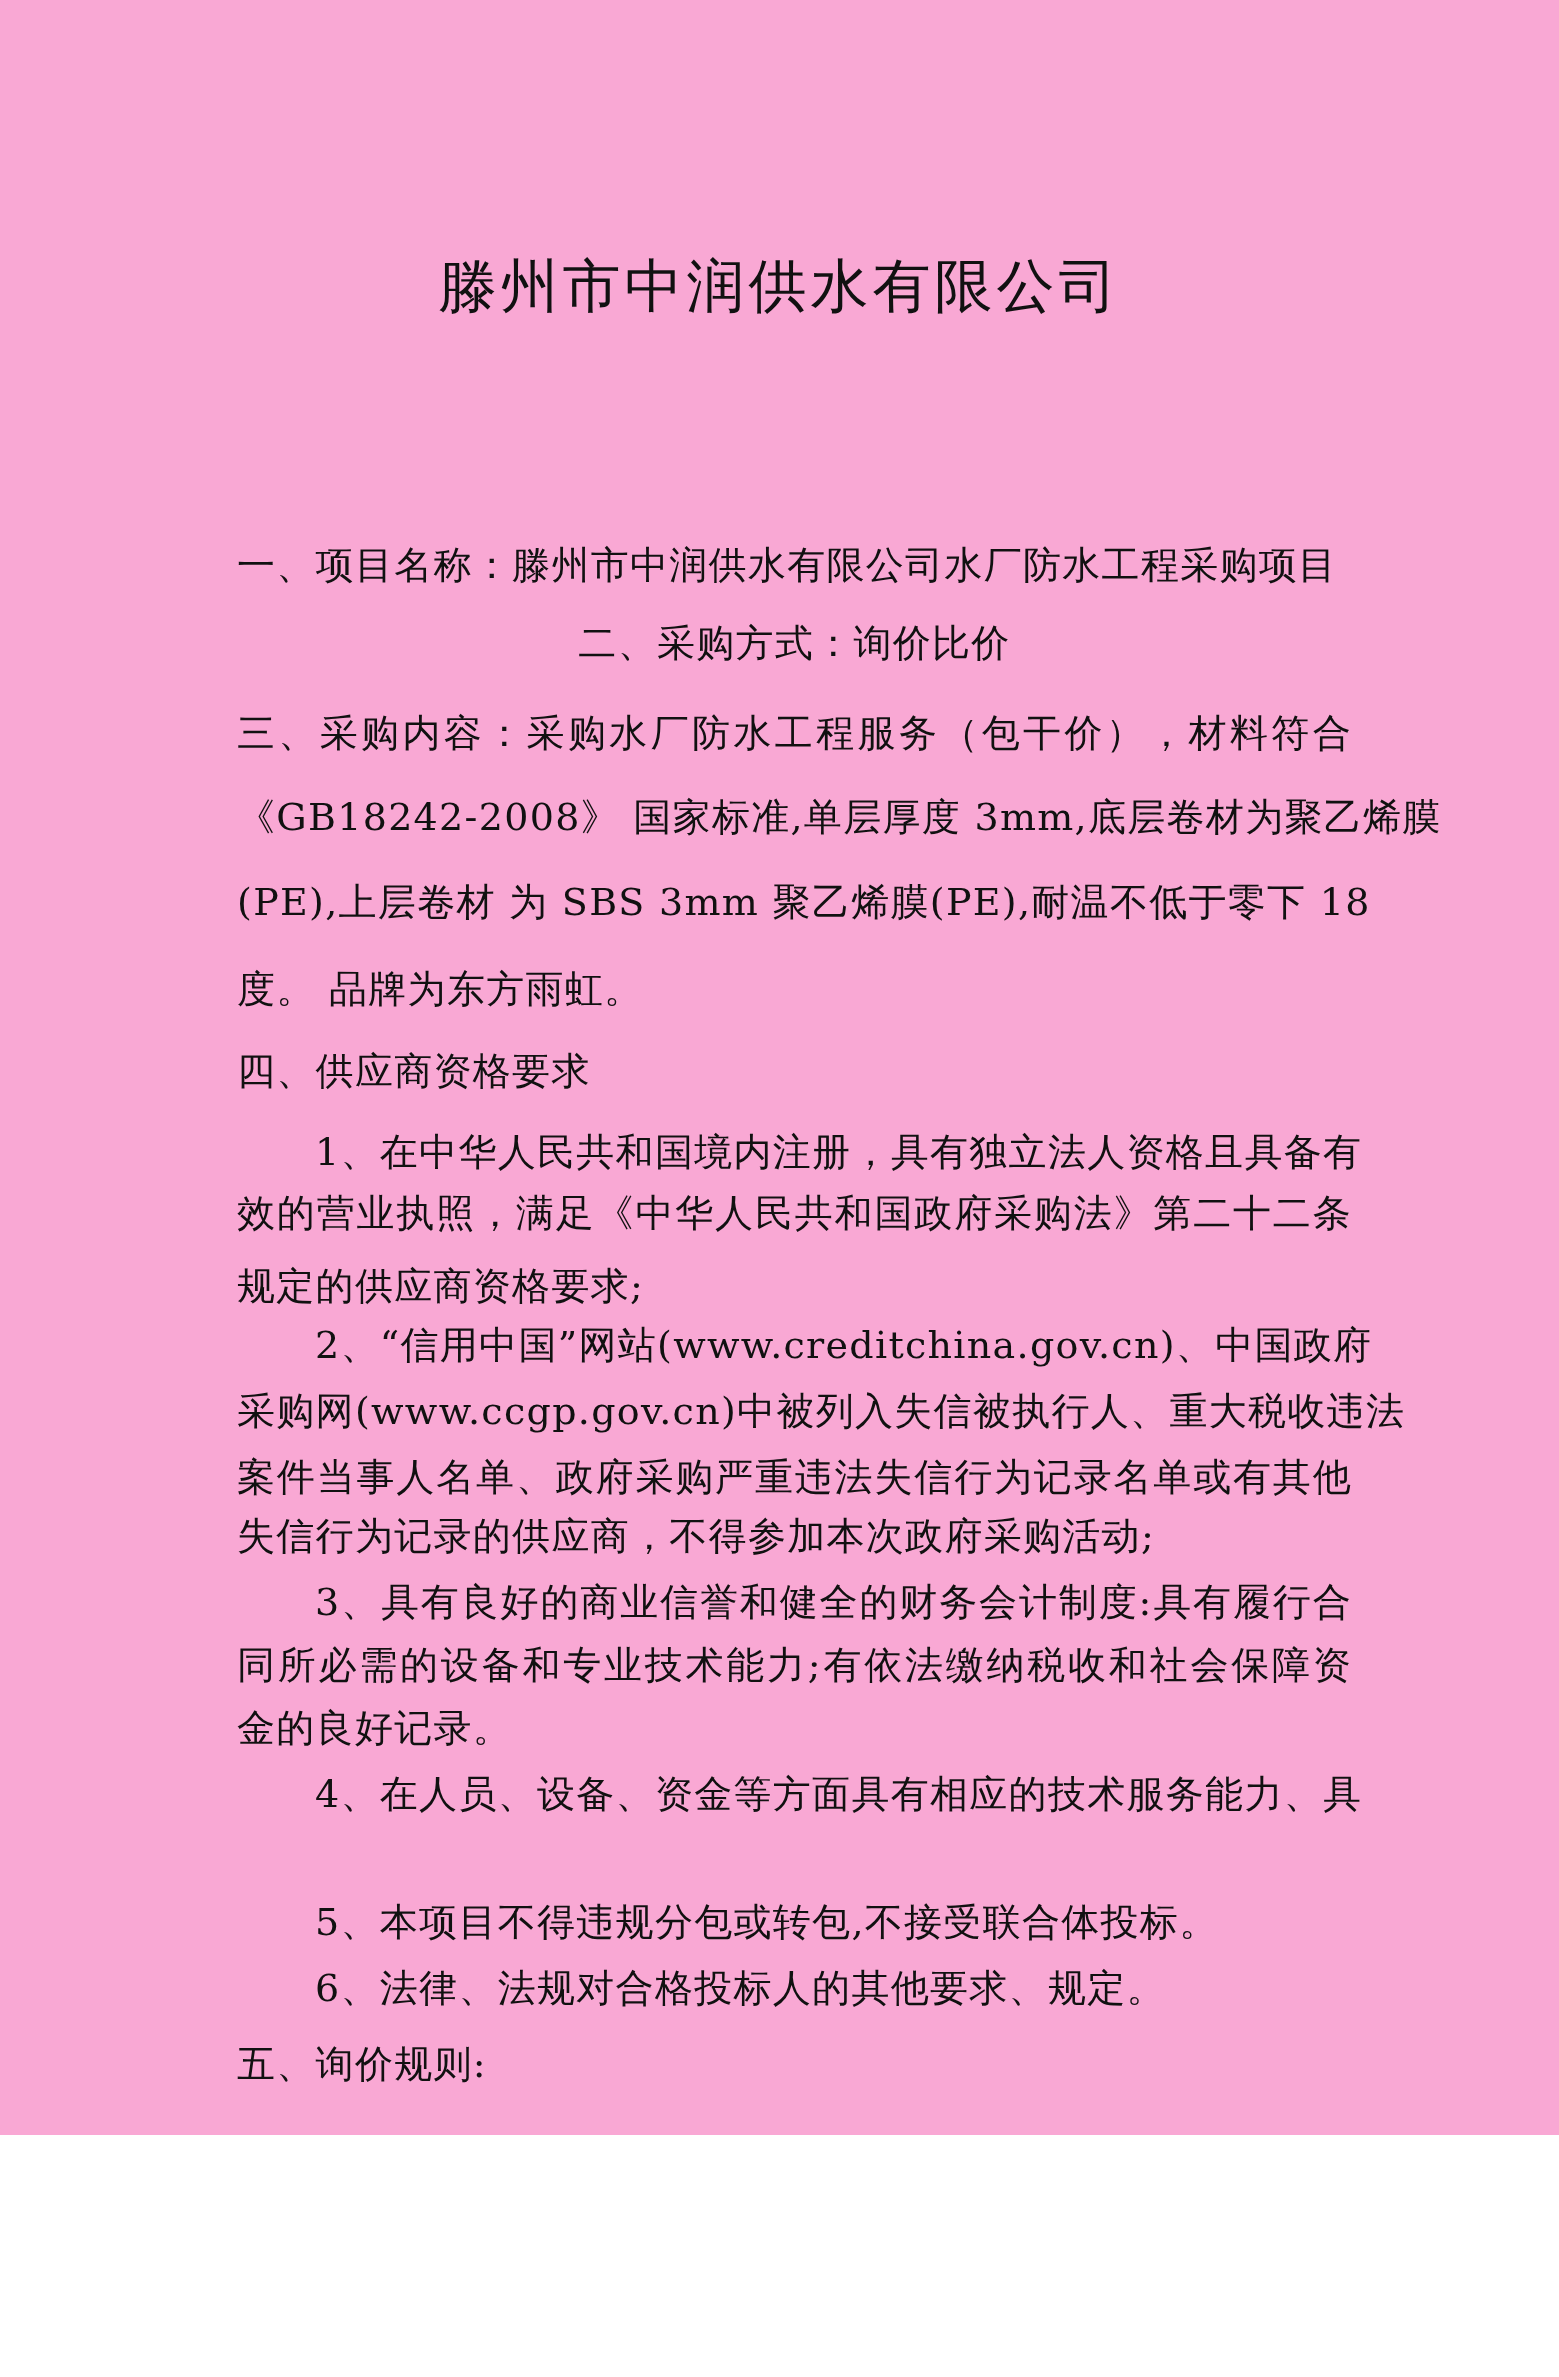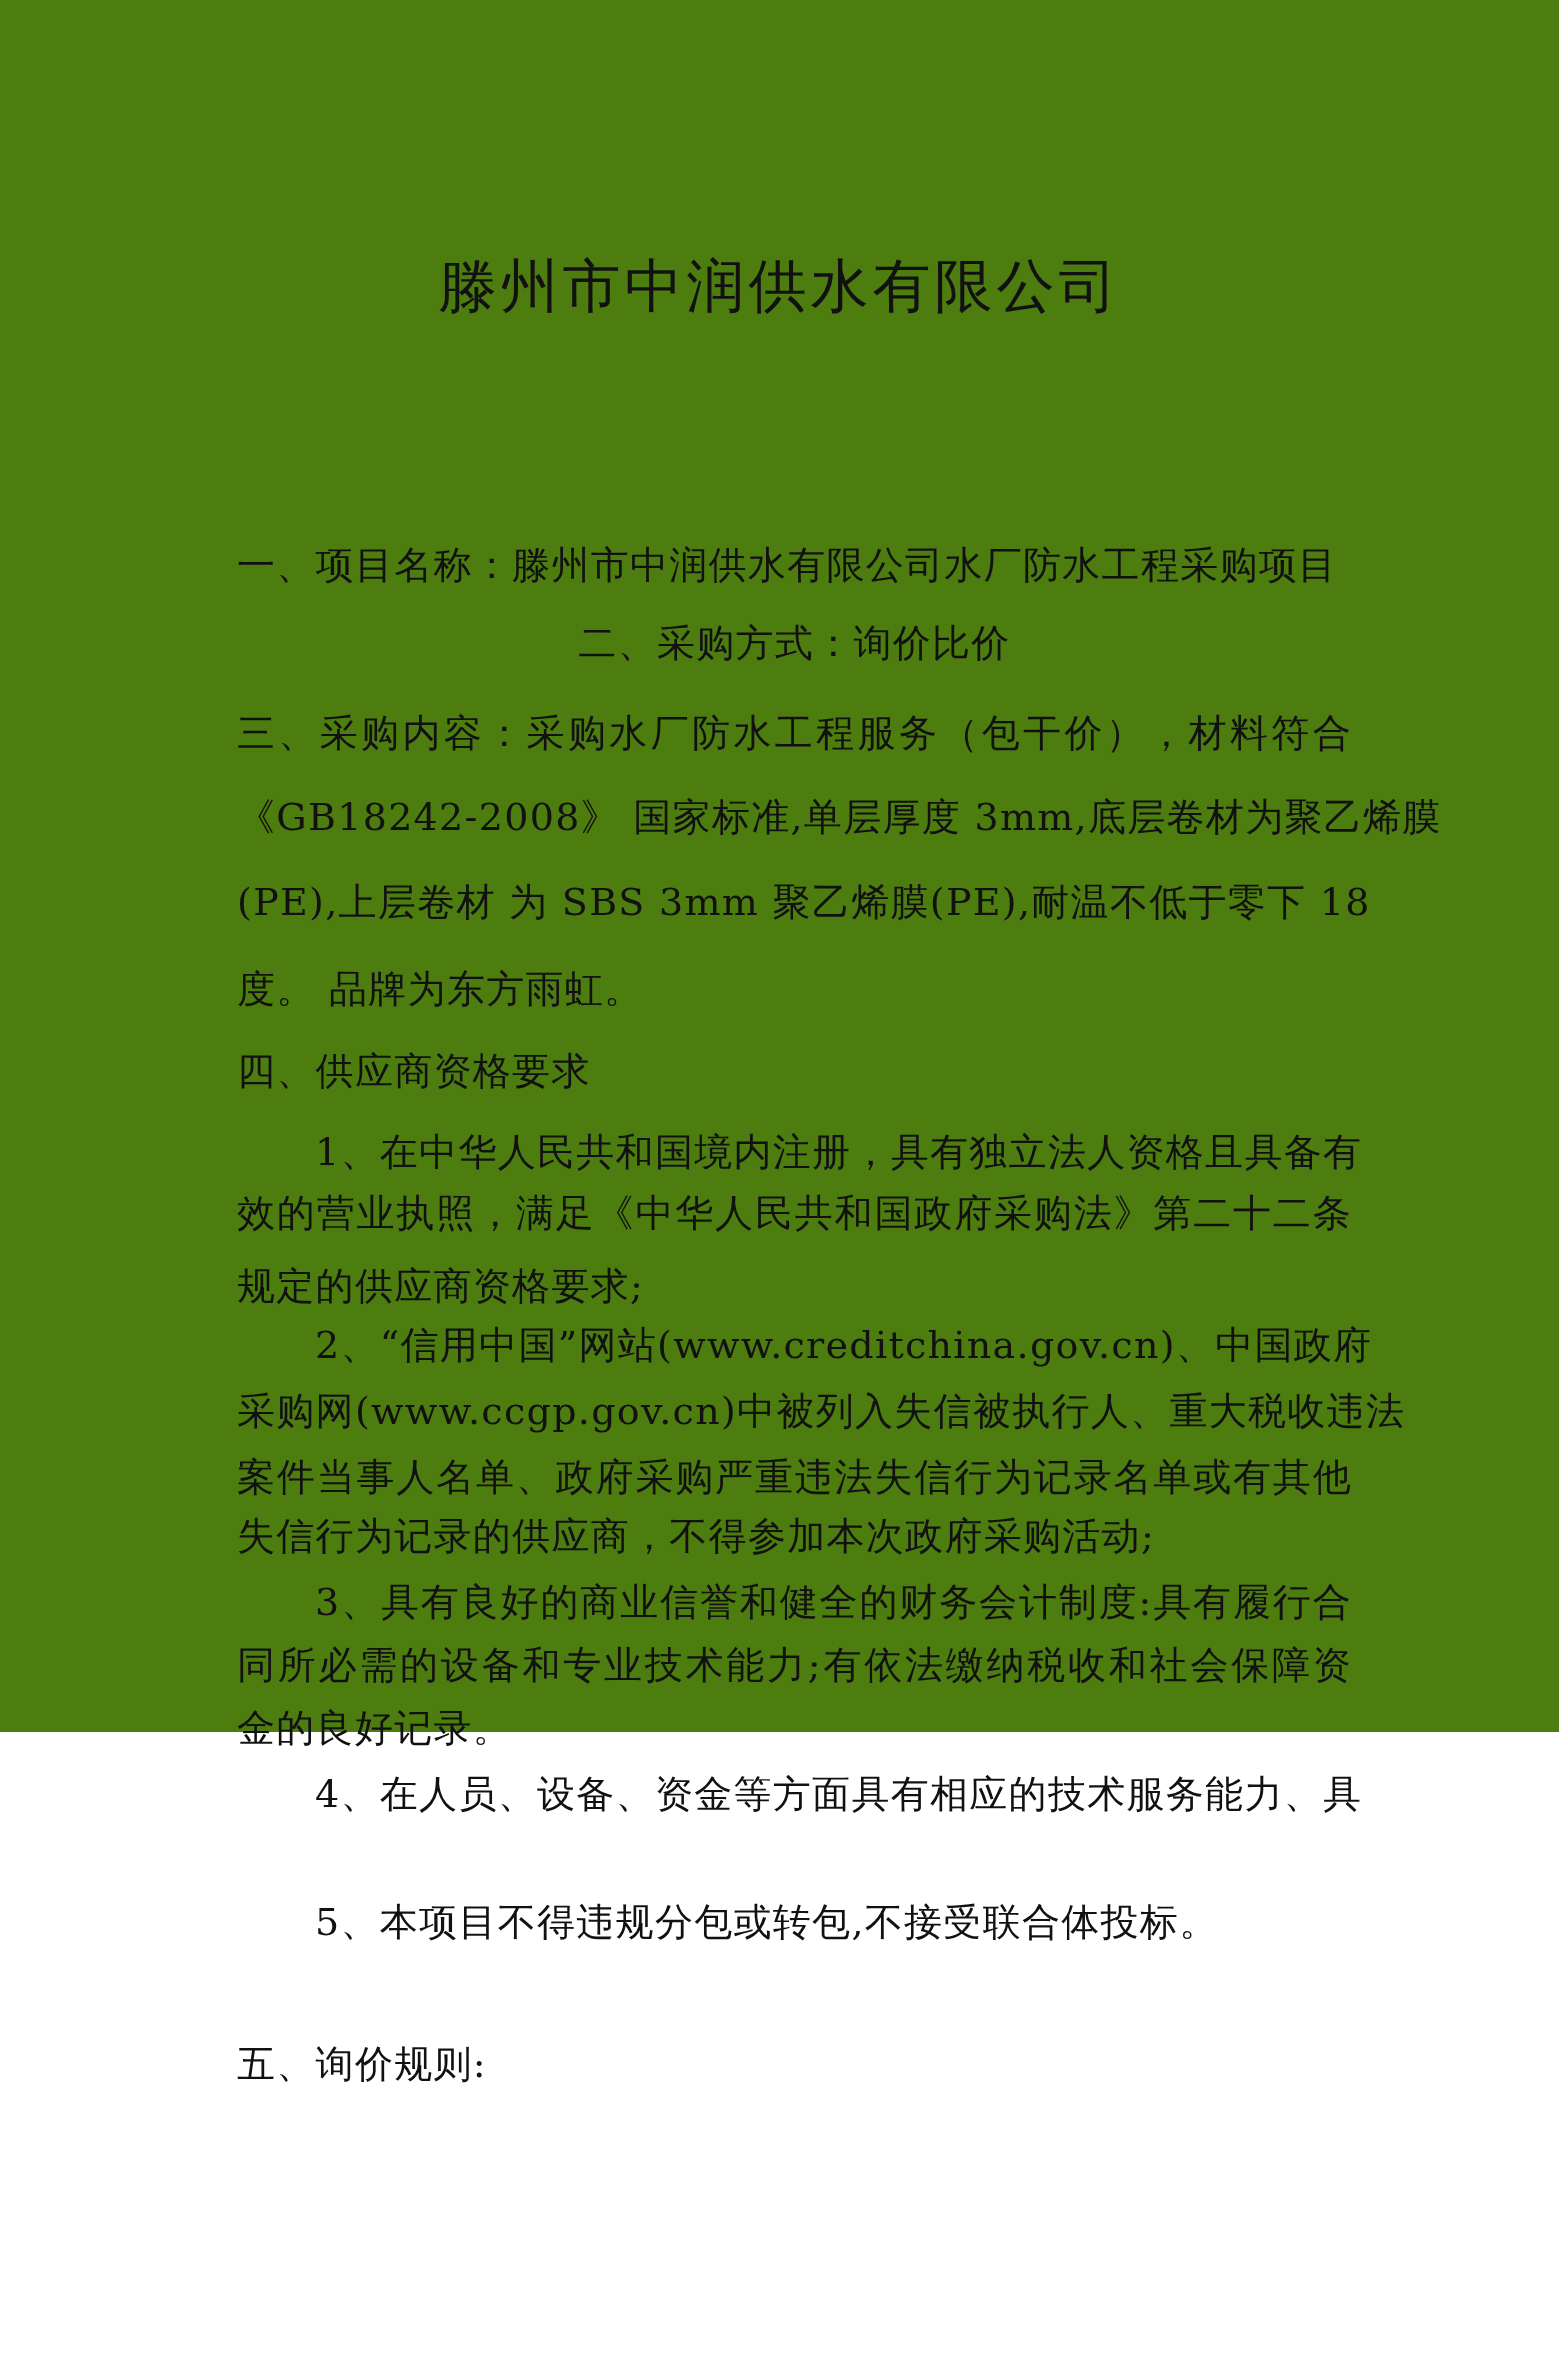--- a/index.html
+++ b/index.html
@@ -11,22 +11,22 @@
       width: 1559px;
       height: 2377px;
       position: relative;
       overflow: hidden;
       font-family: "DejaVu Serif", "Liberation Serif", serif;
       color: #111111;
     }
     .page {
       position: absolute;
       left: 0; top: 0;
-      width: 1559px; height: 1732px;
-      background: #4d7c0f;
+      width: 1559px; height: 2135px;
+      background: #f9a8d4;
     }
     .title {
       position: absolute;
       left: 0;
       width: 1559px;
       text-align: center;
       font-size: 58px;
       line-height: 66px;
       letter-spacing: 4px;
       font-weight: normal;
@@ -76,17 +76,18 @@
   <p class="line" style="top:1513px;">失信行为记录的供应商，不得参加本次政府采购活动;</p>
 
   <p class="line indent justify" style="top:1579px;">3、具有良好的商业信誉和健全的财务会计制度:具有履行合</p>
   <p class="line justify" style="top:1642px;">同所必需的设备和专业技术能力;有依法缴纳税收和社会保障资</p>
   <p class="line" style="top:1705px;">金的良好记录。</p>
 
   <p class="line indent justify" style="top:1771px;">4、在人员、设备、资金等方面具有相应的技术服务能力、具</p>
 
   <p class="line indent" style="top:1899px;">5、本项目不得违规分包或转包,不接受联合体投标。</p>
 
+  <p class="line indent" style="top:1965px;">6、法律、法规对合格投标人的其他要求、规定。</p>
 
   <p class="line" style="top:2041px;">五、询价规则:</p>
 
 </div>
 
 
 </body></html>

